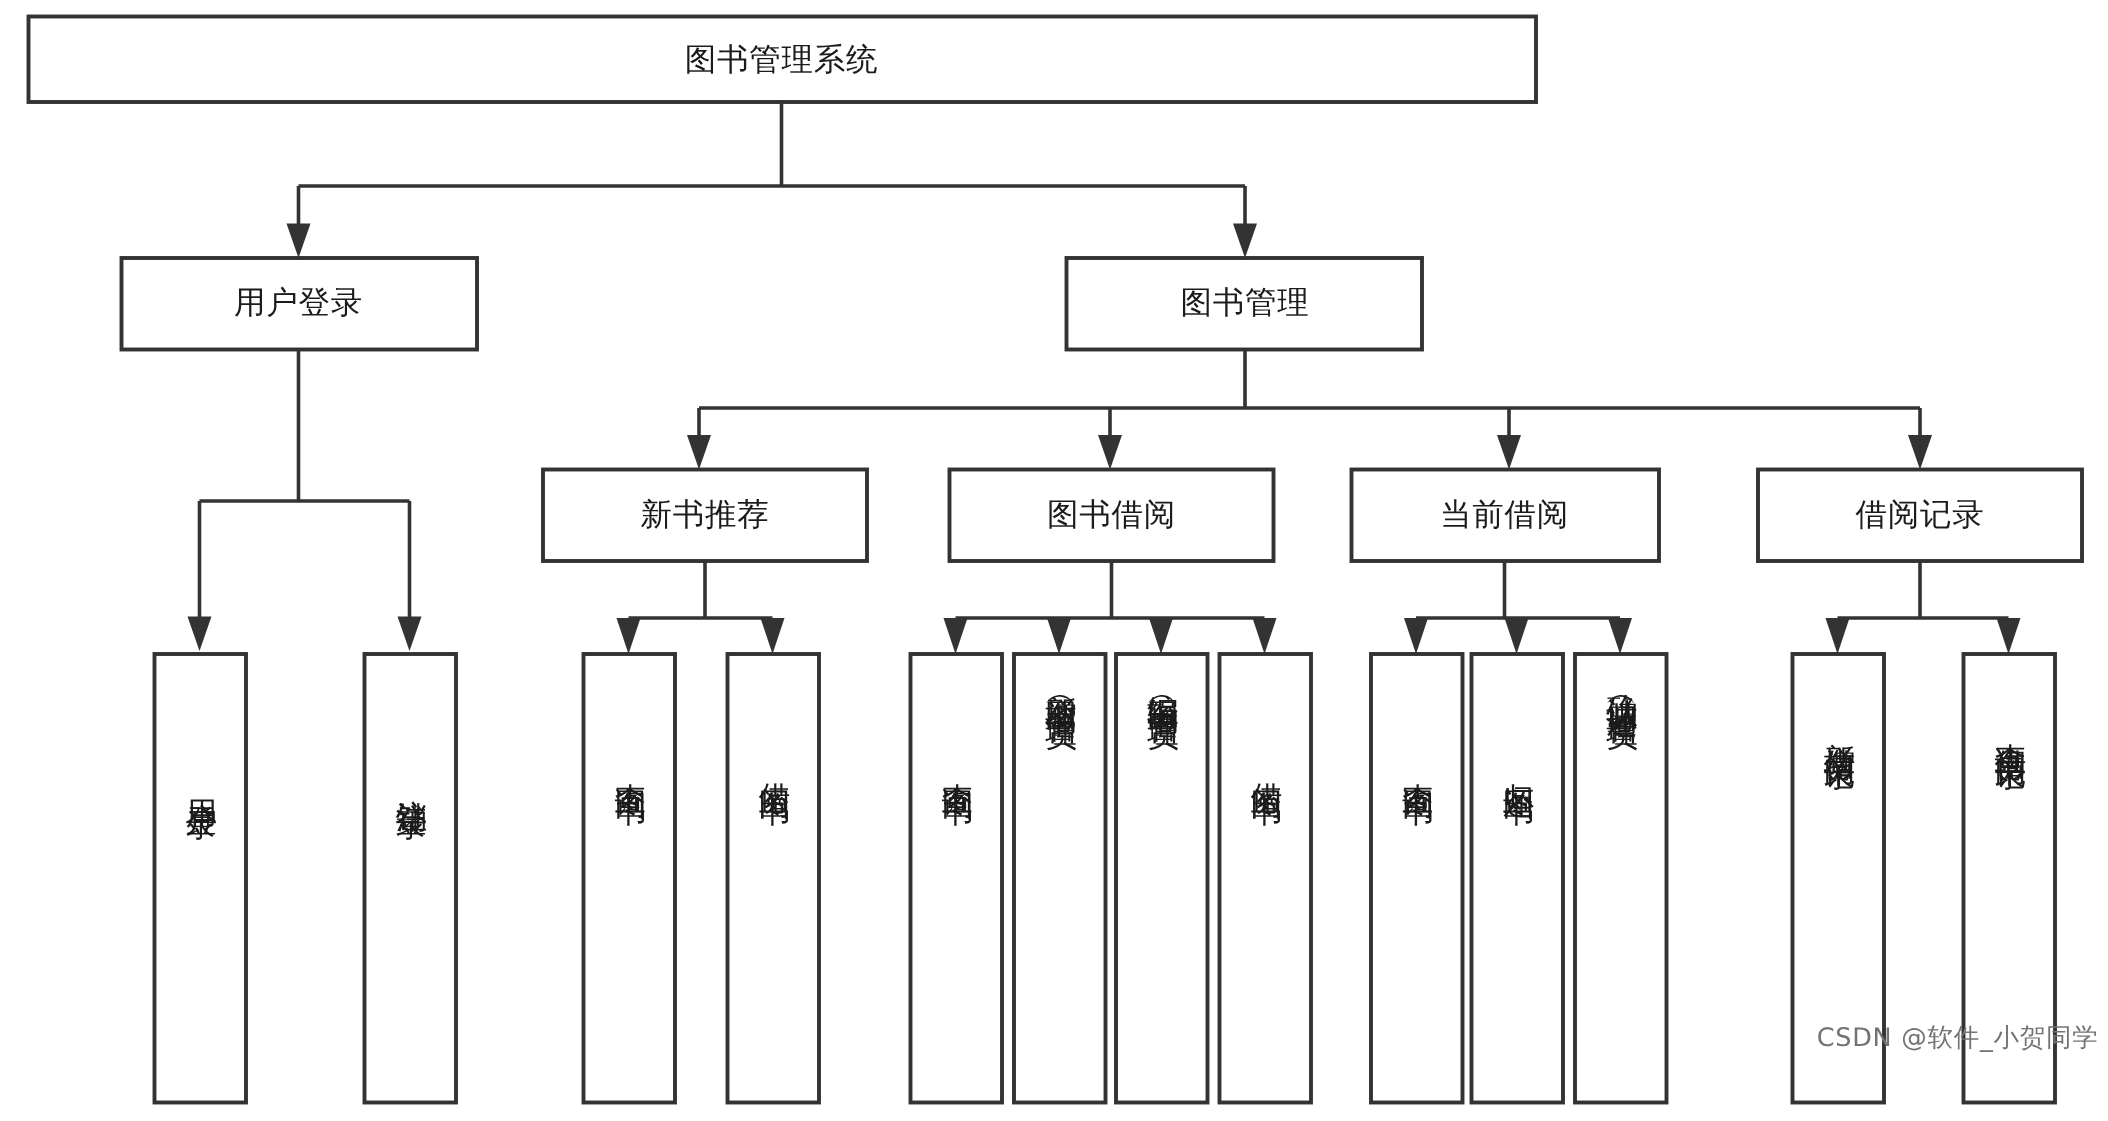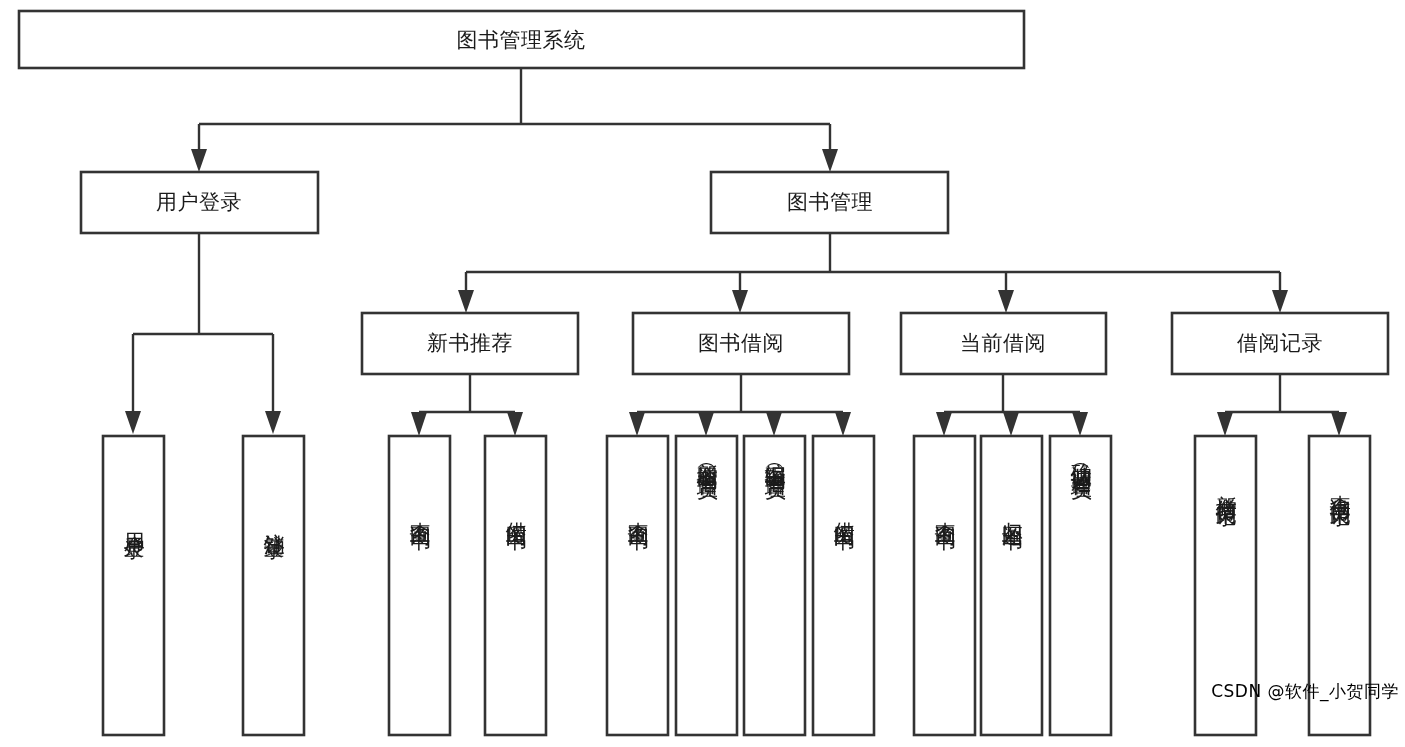--- a/index.html
+++ b/index.html
@@ -67,21 +67,21 @@
     color: #1b1b1b;
     letter-spacing: 2.5px;
     white-space: nowrap;
   }
   #watermark {
     position: absolute;
     right: 6px;
     bottom: 2px;
     font-family: "DejaVu Sans", "Liberation Sans", sans-serif;
     font-size: 17px;
-    color: #000000;
+    color: #737373;
     letter-spacing: 0.5px;
     white-space: nowrap;
   }
 </style>
 </head>
 <body>
 
 <div id="diagram-root">
 
   <svg id="tree-svg" viewBox="0 0 1405 747">

